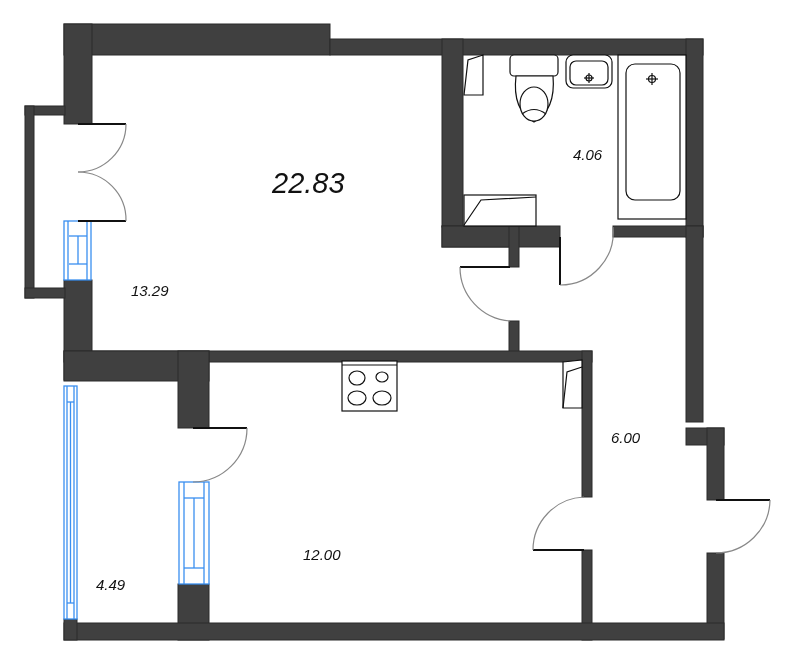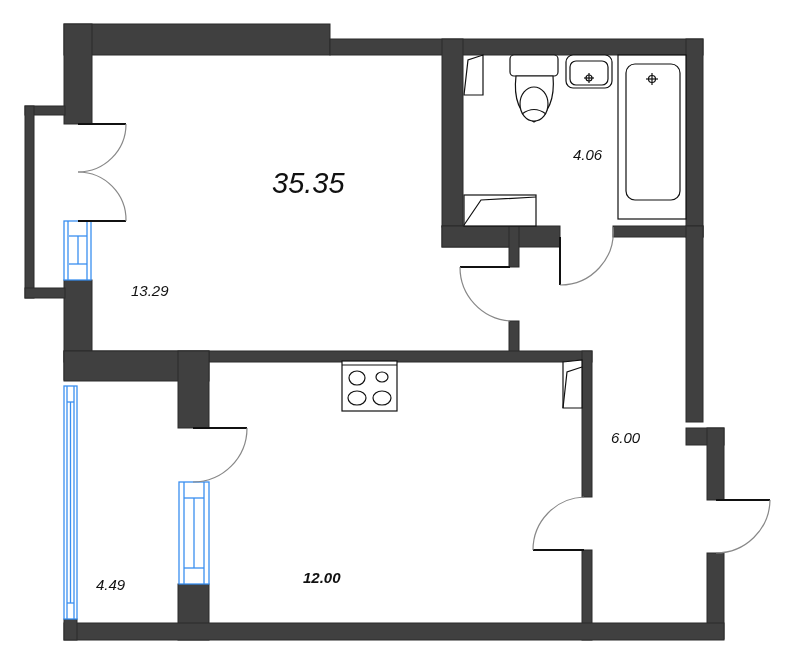--- a/index.html
+++ b/index.html
@@ -153,18 +153,18 @@
     <ellipse class="fixline" cx="382" cy="377" rx="6" ry="5"></ellipse>
     <ellipse class="fixline" cx="357" cy="398" rx="9" ry="7"></ellipse>
     <ellipse class="fixline" cx="382" cy="398" rx="9" ry="7"></ellipse>
   </g>
   <g>
     <polygon class="fix" points="563,362 582,360 582,408 563,408"></polygon>
     <polyline class="fixline" points="563,408 567,372 582,367"></polyline>
   </g>
 </svg>
 
-<div class="label big" style="left:272px; top:167px;">35.35</div>
+<div class="label big" style="left:272px; top:167px;">22.83</div>
 <div class="label small" style="left:131px; top:282px;">13.29</div>
 <div class="label small" style="left:573px; top:146px;">4.06</div>
 <div class="label small" style="left:611px; top:429px;">6.00</div>
-<div class="label small" style="left:303px; top:569px;font-weight:bold;">12.00</div>
+<div class="label small" style="left:303px; top:546px;">12.00</div>
 <div class="label small" style="left:96px; top:576px;">4.49</div>
 
 </body></html>

